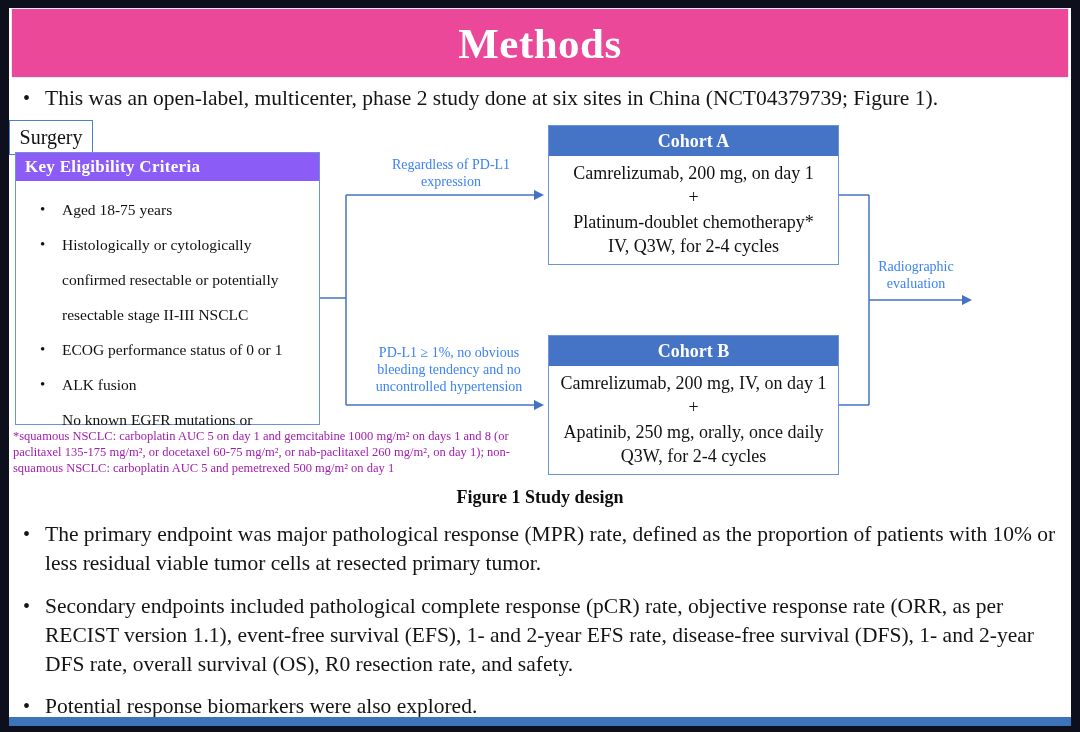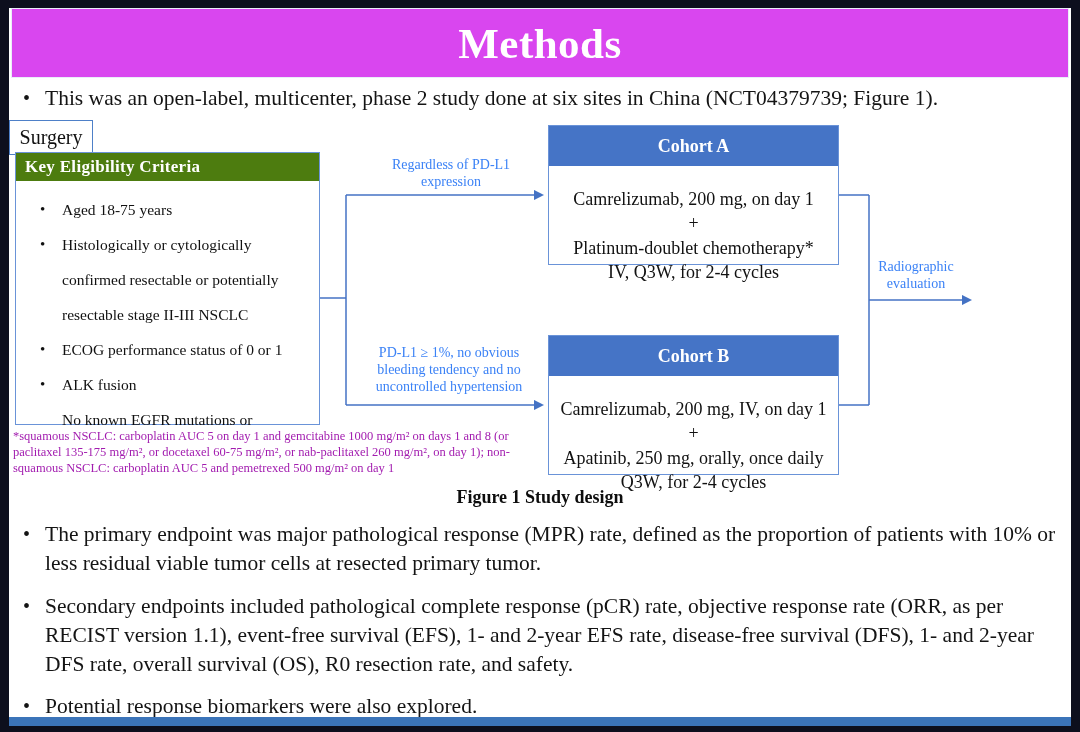--- a/index.html
+++ b/index.html
@@ -10,21 +10,21 @@
     position:relative;
     font-family:"Liberation Serif", serif;
   }
   .page{
     position:relative;width:1062px;height:718px;background:#ffffff;overflow:hidden;
     color:#111;
   }
   
   .title-bar{
     position:absolute;top:0;left:2px;right:2px;height:70px;
-    background:#d946ef;border:1px solid #e8eef7;box-sizing:border-box;
+    background:#ec4899;border:1px solid #e8eef7;box-sizing:border-box;
     display:flex;align-items:center;justify-content:center;
   }
   .title-bar h1{
     margin:0;color:#ffffff;font-size:43px;font-weight:bold;letter-spacing:.5px;
   }
   
   .bullet{
     position:absolute;left:14px;right:14px;
     display:flex;align-items:flex-start;
     font-size:21.5px;line-height:29px;color:#141414;
@@ -40,33 +40,33 @@
   .diagram svg.connectors{position:absolute;left:0;top:0;}
   .dbox{
     position:absolute;box-sizing:border-box;background:#ffffff;
     border:1.5px solid #6A93D8;
   }
   .dbox .dhead{
     color:#ffffff;font-weight:bold;display:flex;align-items:center;box-sizing:border-box;
   }
   
   .elig{left:6px;top:32px;width:305px;height:273px;}
-  .elig .dhead{height:28px;background:#4d7c0f;font-size:17px;padding-left:9px;letter-spacing:.3px;}
+  .elig .dhead{height:28px;background:#8b5cf6;font-size:17px;padding-left:9px;letter-spacing:.3px;}
   .elig ul{list-style:none;margin:4px;padding:7px 4px 0 18px;}
   .elig li{position:relative;padding-left:24px;font-size:15.5px;}
   .elig li::before{content:"•";position:absolute;left:2px;top:0;line-height:35px;font-size:15px;}
   .elig li div{line-height:35px;white-space:nowrap;}
   
   .cohort{left:539px;width:291px;height:140px;}
   .cohort-a{top:5px;}
   .cohort-b{top:215px;}
-  .cohort .dhead{height:40px;background:#4574C6;font-size:18px;justify-content:center;}
+  .cohort .dhead{height:30px;background:#4574C6;font-size:18px;justify-content:center;}
   .cohort .cbody{
     height:105px;display:flex;flex-direction:column;justify-content:space-evenly;
-    align-items:center;font-size:18px;padding-top:17px;
+    align-items:center;font-size:18px;padding-top:1px;
   }
   .cohort .cbody div{white-space:nowrap;line-height:1;}
   
   .surgery{
     left:969px;top:164px;width:82px;height:33px;border:1.5px solid #4E80C8;
     display:flex;align-items:center;justify-content:center;font-size:20px;
   }
   
   .flabel{position:absolute;text-align:center;font-size:14px;line-height:17px;color:#3b82f6;}
   .lbl-top{left:352px;top:36px;width:180px;}

